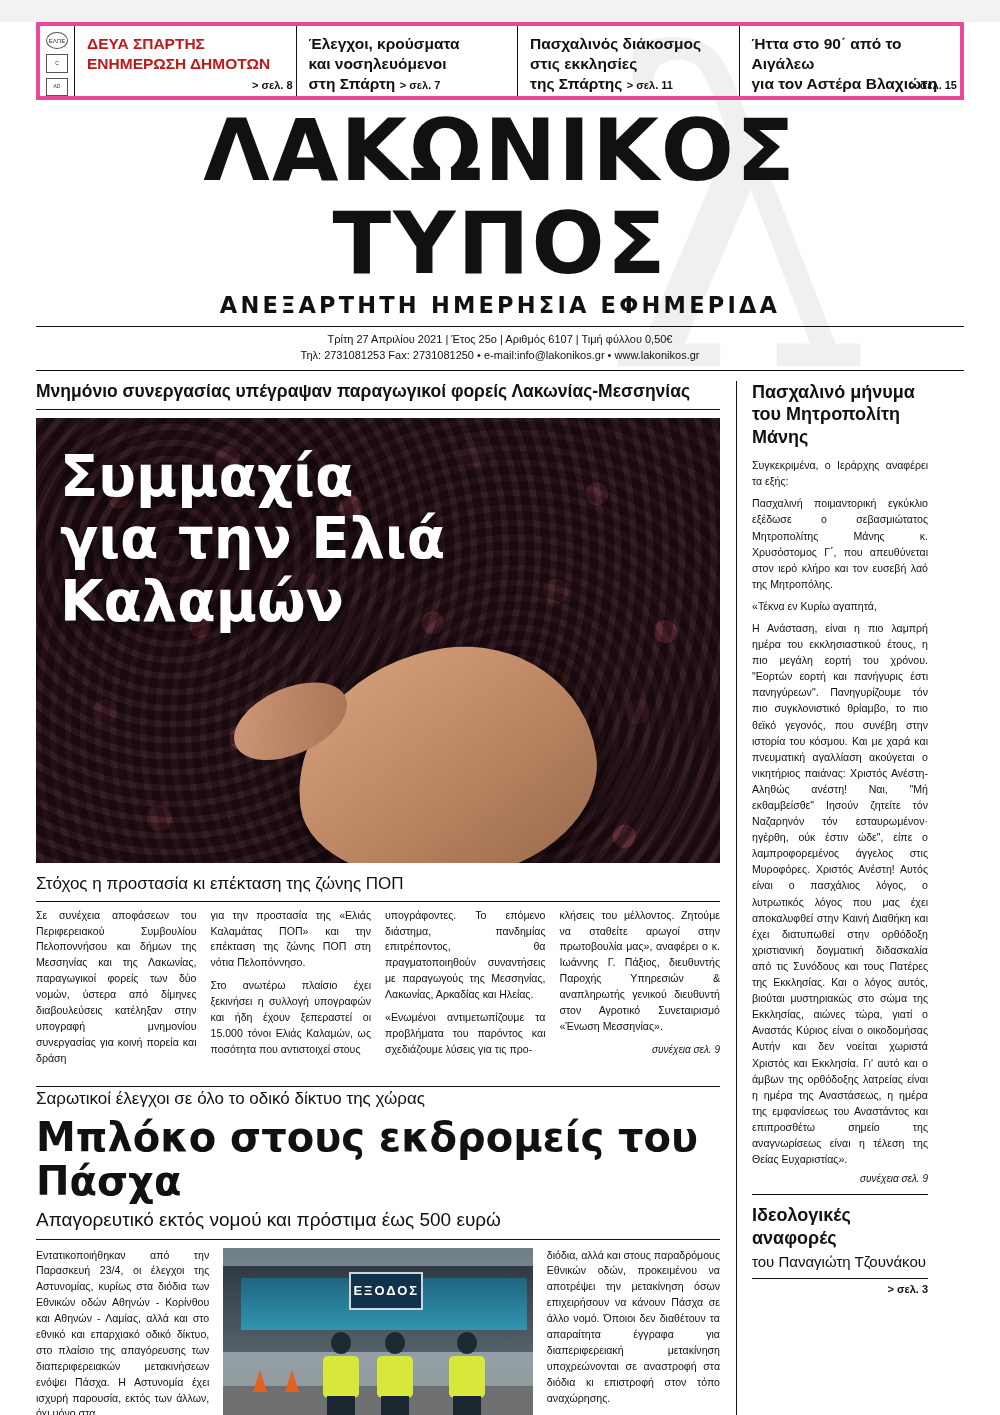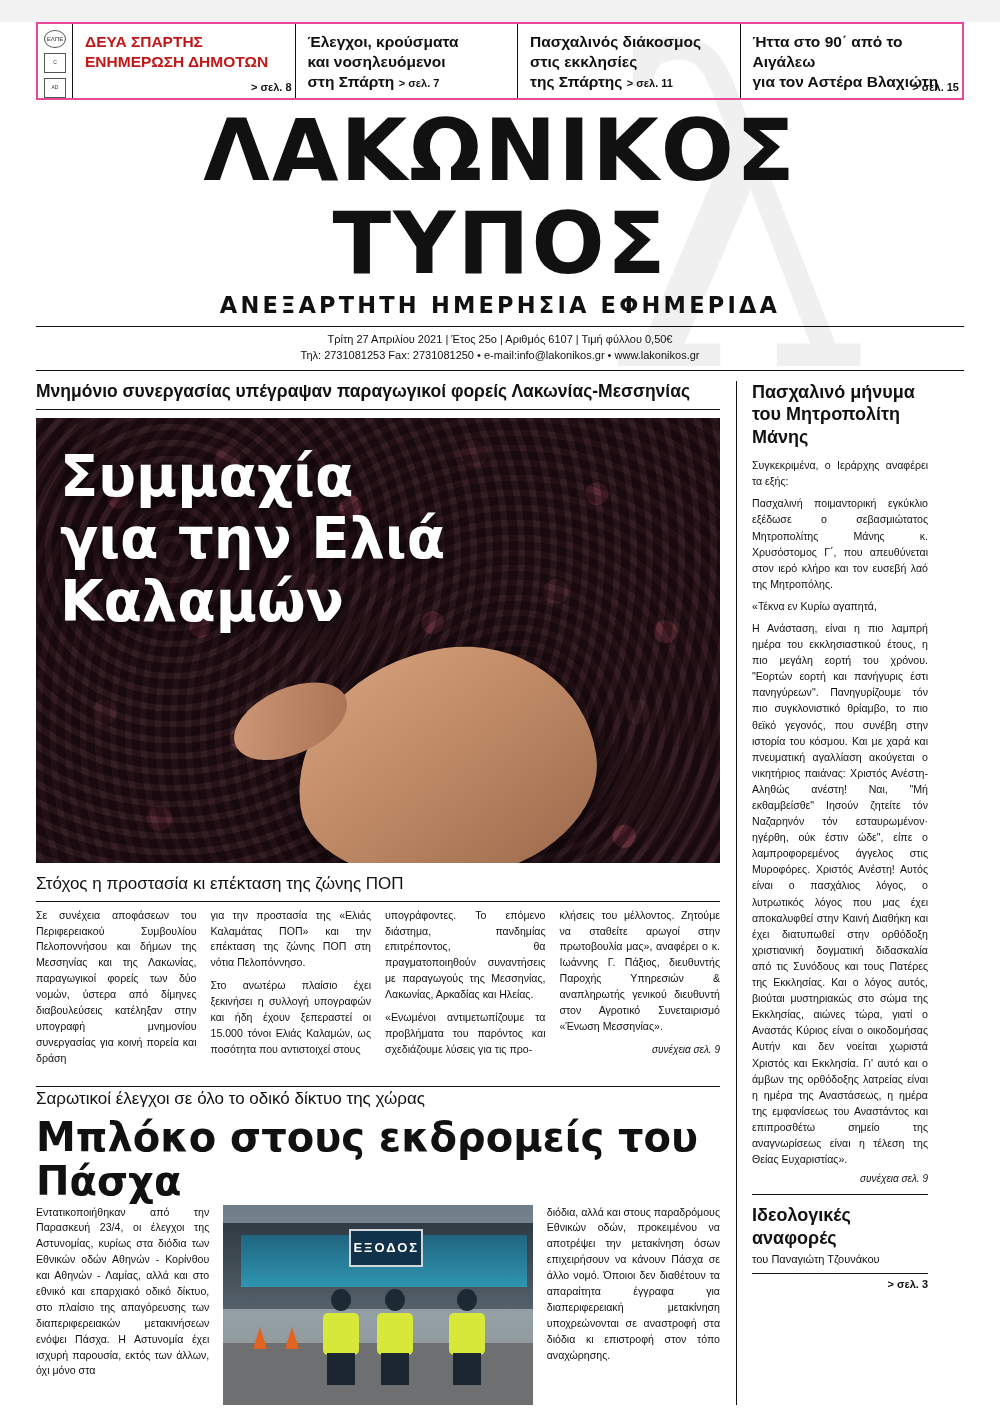--- a/index.html
+++ b/index.html
@@ -25,21 +25,21 @@
     line-height:330px;
     font-family:"DejaVu Serif", serif;
     pointer-events:none;
     z-index:0;
   }
   .inner{position:relative;z-index:2;padding:0 36px;}
 
   
   .teaser{
     display:flex;
-    border:2px solid #ec4899;
+    border:4px solid #ec4899;
     margin:22px 0 0 0;
     height:78px;
     box-sizing:border-box;
   }
   .teaser-logo{
     width:34px;border-right:1px solid #111;
     display:flex;flex-direction:column;align-items:center;justify-content:flex-start;
     padding-top:6px;gap:5px;
   }
   .mini-badge{
@@ -188,21 +188,21 @@
   .cop .legs{position:absolute;top:66px;left:8px;width:28px;height:32px;background:#1b2630;}
   .p2-sign{position:absolute;left:126px;top:24px;width:70px;height:34px;background:#10324a;border:2px solid #cfd6da;color:#fff;font-size:13px;font-weight:bold;display:flex;align-items:center;justify-content:center;letter-spacing:2px;}
 
   
   .rtitle{font-size:18px;font-weight:bold;line-height:1.25;margin:0 0 9px 0;}
   .rbody{font-size:10.6px;line-height:1.52;text-align:justify;}
   .rbody p{margin:0 0 6px 0;}
   .rfoot{font-style:italic;text-align:right;font-size:10px;margin-top:4px;}
   .rdivider{border-top:1px solid #111;margin:10px 0 9px 0;}
   .rtitle2{font-size:18px;font-weight:bold;line-height:1.25;}
-  .rsub2{font-size:11px;margin-top:4px;}
+  .rsub2{font-size:15px;margin-top:4px;}
   .rpage2{text-align:right;font-size:11px;font-weight:bold;margin-top:8px;border-top:1px solid #111;padding-top:4px;}
 </style>
 </head>
 <body>
 
 <div class="page">
   <div class="watermark">λ</div>
   <div class="inner">
 
     <div class="teaser">
@@ -281,20 +281,21 @@
             <p>«Ενωμένοι αντιμετωπίζουμε τα προβλήματα του παρόντος και σχεδιάζουμε λύσεις για τις προ-</p>
           </div>
           <div class="c">
             <p>κλήσεις του μέλλοντος. Ζητούμε να σταθείτε αρωγοί στην πρωτοβουλία μας», αναφέρει ο κ. Ιωάννης Γ. Πάξιος, διευθυντής Παροχής Υπηρεσιών &amp; αναπληρωτής γενικού διευθυντή στον Αγροτικό Συνεταιρισμό «Ένωση Μεσσηνίας».</p>
             <div class="contin">συνέχεια σελ. 9</div>
           </div>
         </div>
 
         <div class="kicker2">Σαρωτικοί έλεγχοι σε όλο το οδικό δίκτυο της χώρας</div>
         <div class="head2">Μπλόκο στους εκδρομείς του Πάσχα</div>
+        <div class="dek2">Απαγορευτικό εκτός νομού και πρόστιμα έως 500 ευρώ</div>
 
         <div class="mid">
           <div class="txt">
             <p>Εντατικοποιήθηκαν από την Παρασκευή 23/4, οι έλεγχοι της Αστυνομίας, κυρίως στα διόδια των Εθνικών οδών Αθηνών - Κορίνθου και Αθηνών - Λαμίας, αλλά και στο εθνικό και επαρχιακό οδικό δίκτυο, στο πλαίσιο της απαγόρευσης των διαπεριφερειακών μετακινήσεων ενόψει Πάσχα. Η Αστυνομία έχει ισχυρή παρουσία, εκτός των άλλων, όχι μόνο στα</p>
           </div>
 
           <div class="photo2">
             <div class="p2-sky"></div>
             <div class="p2-booth"></div>
             <div class="p2-glass"></div>

